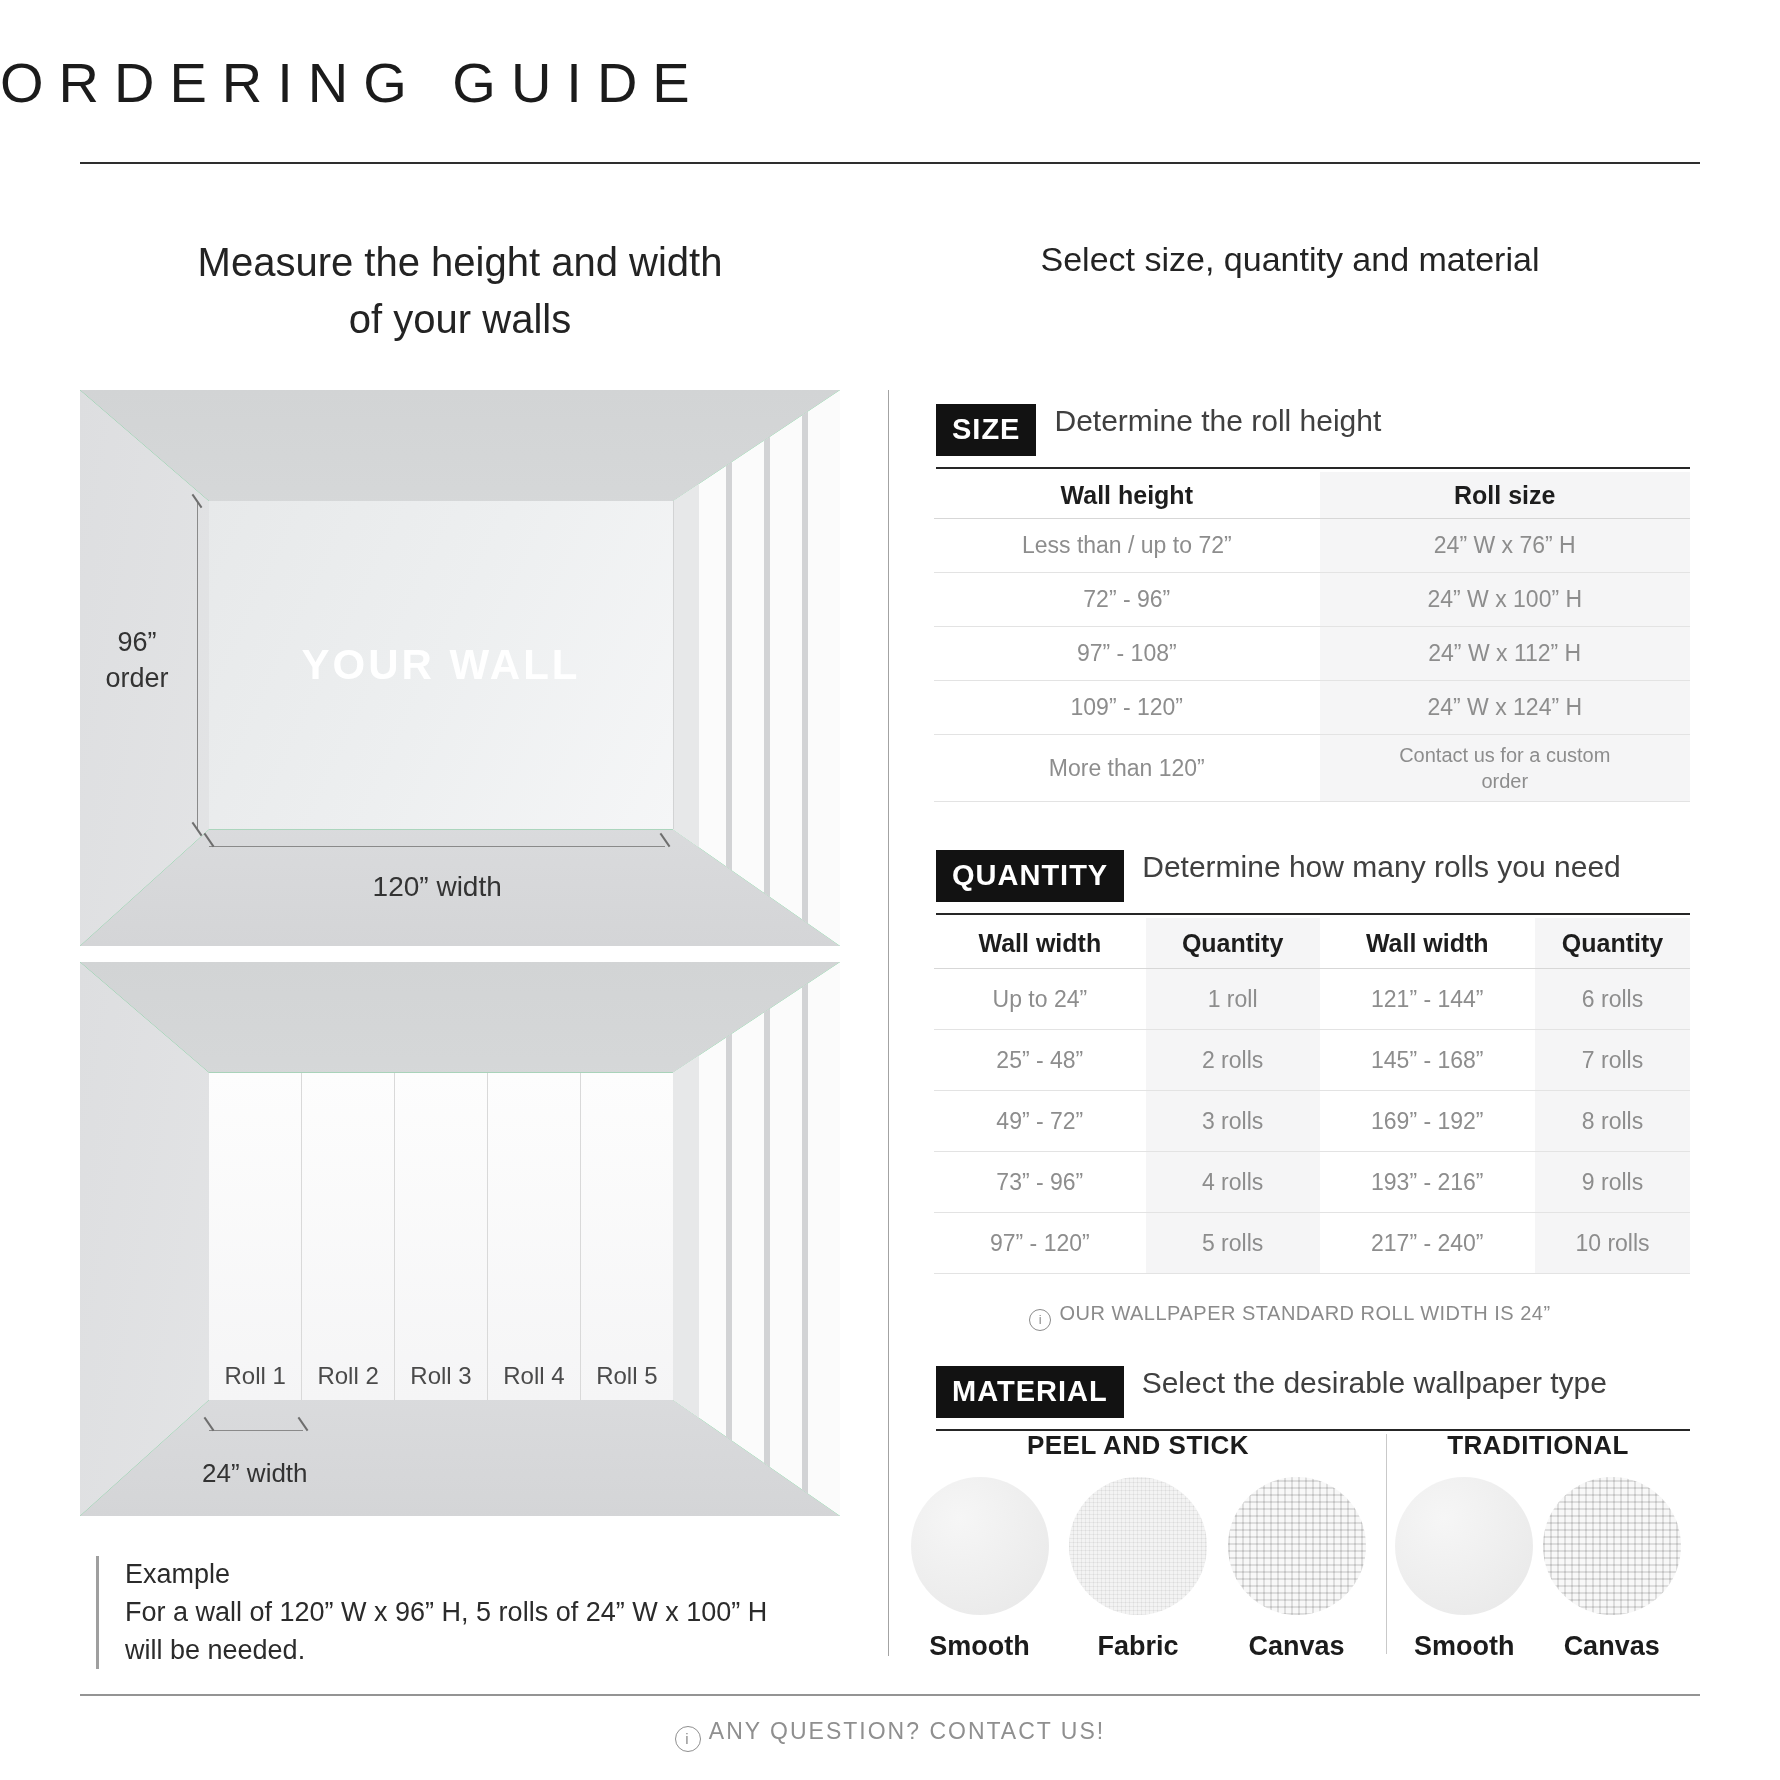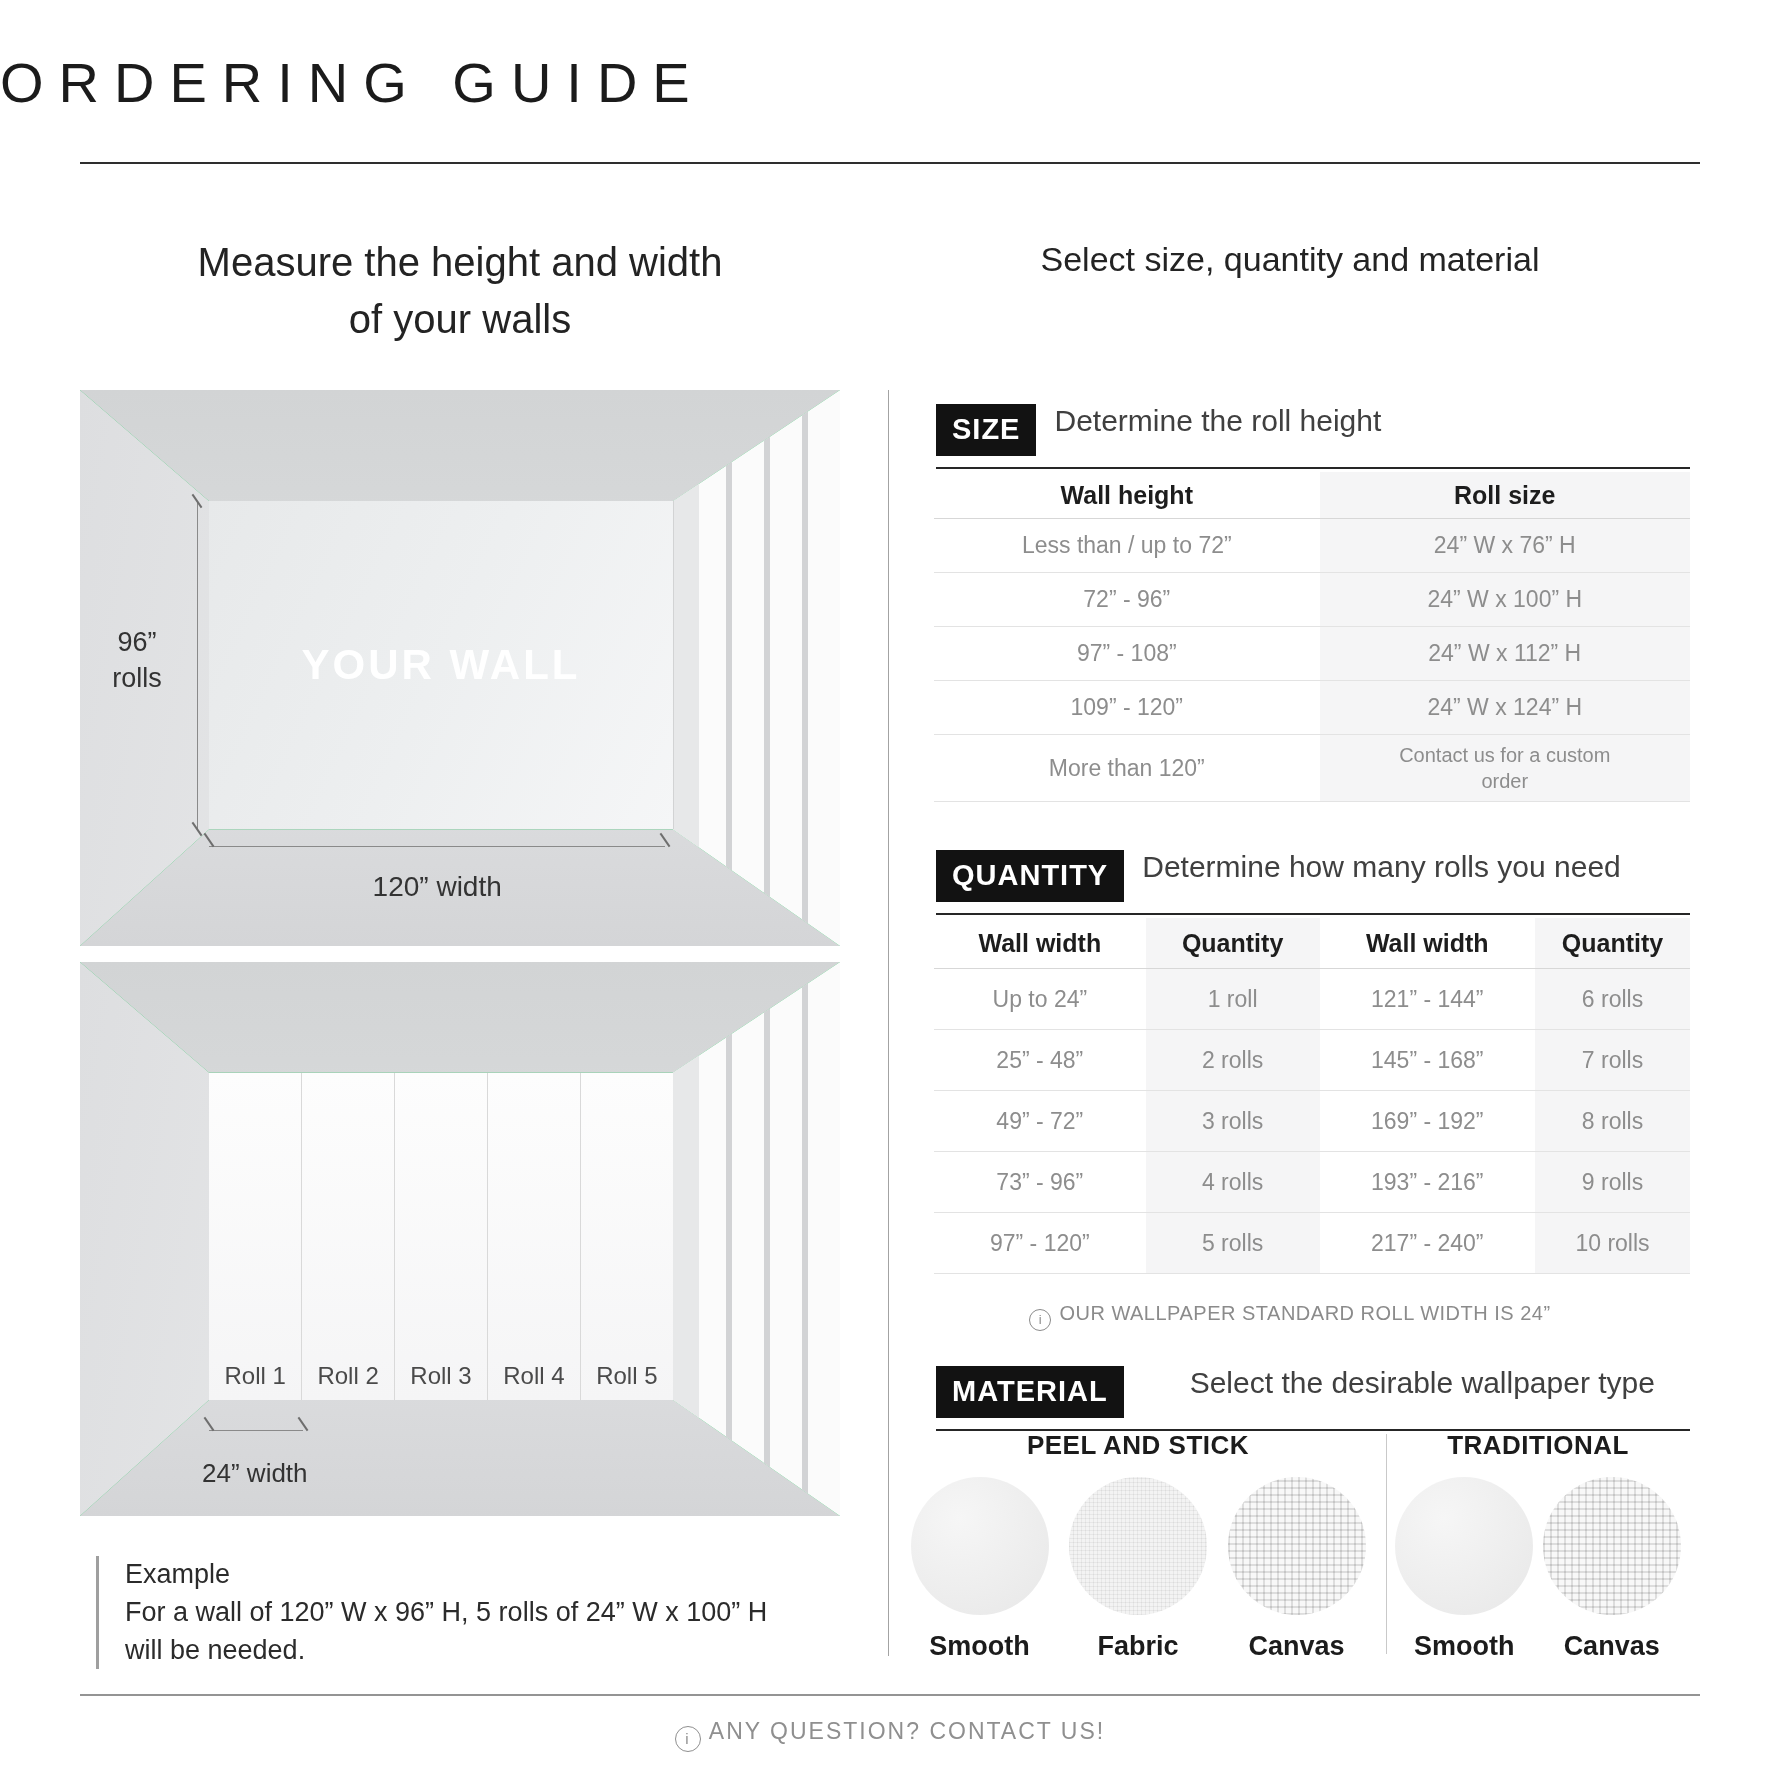--- a/index.html
+++ b/index.html
@@ -71,21 +71,21 @@
            padding-left:26px;font-size:27px;line-height:1.4;color:#2b2b2b;}
 
   
   .sec-header{position:absolute;left:936px;width:754px;display:flex;align-items:flex-start;
               border-bottom:2px solid #262626;padding-bottom:11px;}
   .badge{display:inline-block;background:#121212;color:#ffffff;font-size:29px;font-weight:700;
          letter-spacing:1px;padding:9px 16px 10px 16px;}
   .sec-title{font-size:30px;color:#404040;margin-left:18px;}
   .sec-size{top:404px;}
   .sec-qty{top:850px;}
-  .sec-mat{top:1366px;gap:48px;}
+  .sec-mat{top:1366px;}
 
   
   .size-table{position:absolute;left:934px;top:472px;width:756px;}
   .st-row{display:flex;border-bottom:1px solid #e3e3e3;}
   .st-row.head{border-bottom:1px solid #d7d7d7;}
   .st-c1{width:51%;display:flex;align-items:center;justify-content:center;}
   .st-c2{width:49%;display:flex;align-items:center;justify-content:center;background:#f5f5f6;text-align:center;}
   .st-row.head .st-c1,.st-row.head .st-c2{height:46px;font-size:25px;font-weight:700;color:#1d1d1d;}
   .st-row.data .st-c1,.st-row.data .st-c2{height:53px;font-size:23px;color:#8d8d8d;}
   .st-row.tall .st-c1,.st-row.tall .st-c2{height:66px;}
@@ -159,21 +159,21 @@
       <div class="win-bar b1"></div>
       <div class="win-bar b2"></div>
       <div class="win-bar b3"></div>
     </div>
     <div class="main-wall">
       <span class="your-wall">YOUR WALL</span>
     </div>
     <div class="vline"></div>
     <div class="height-label">
       <span>96”</span><br>
-      <span>rolls</span>
+      <span>order</span>
     </div>
     <div class="hline"></div>
     <div class="width-label">120” width</div>
   </div>
 
   <div class="room room2">
     <div class="ceiling"></div>
     <div class="floor"></div>
     <div class="left-wall"></div>
     <div class="right-wall">

